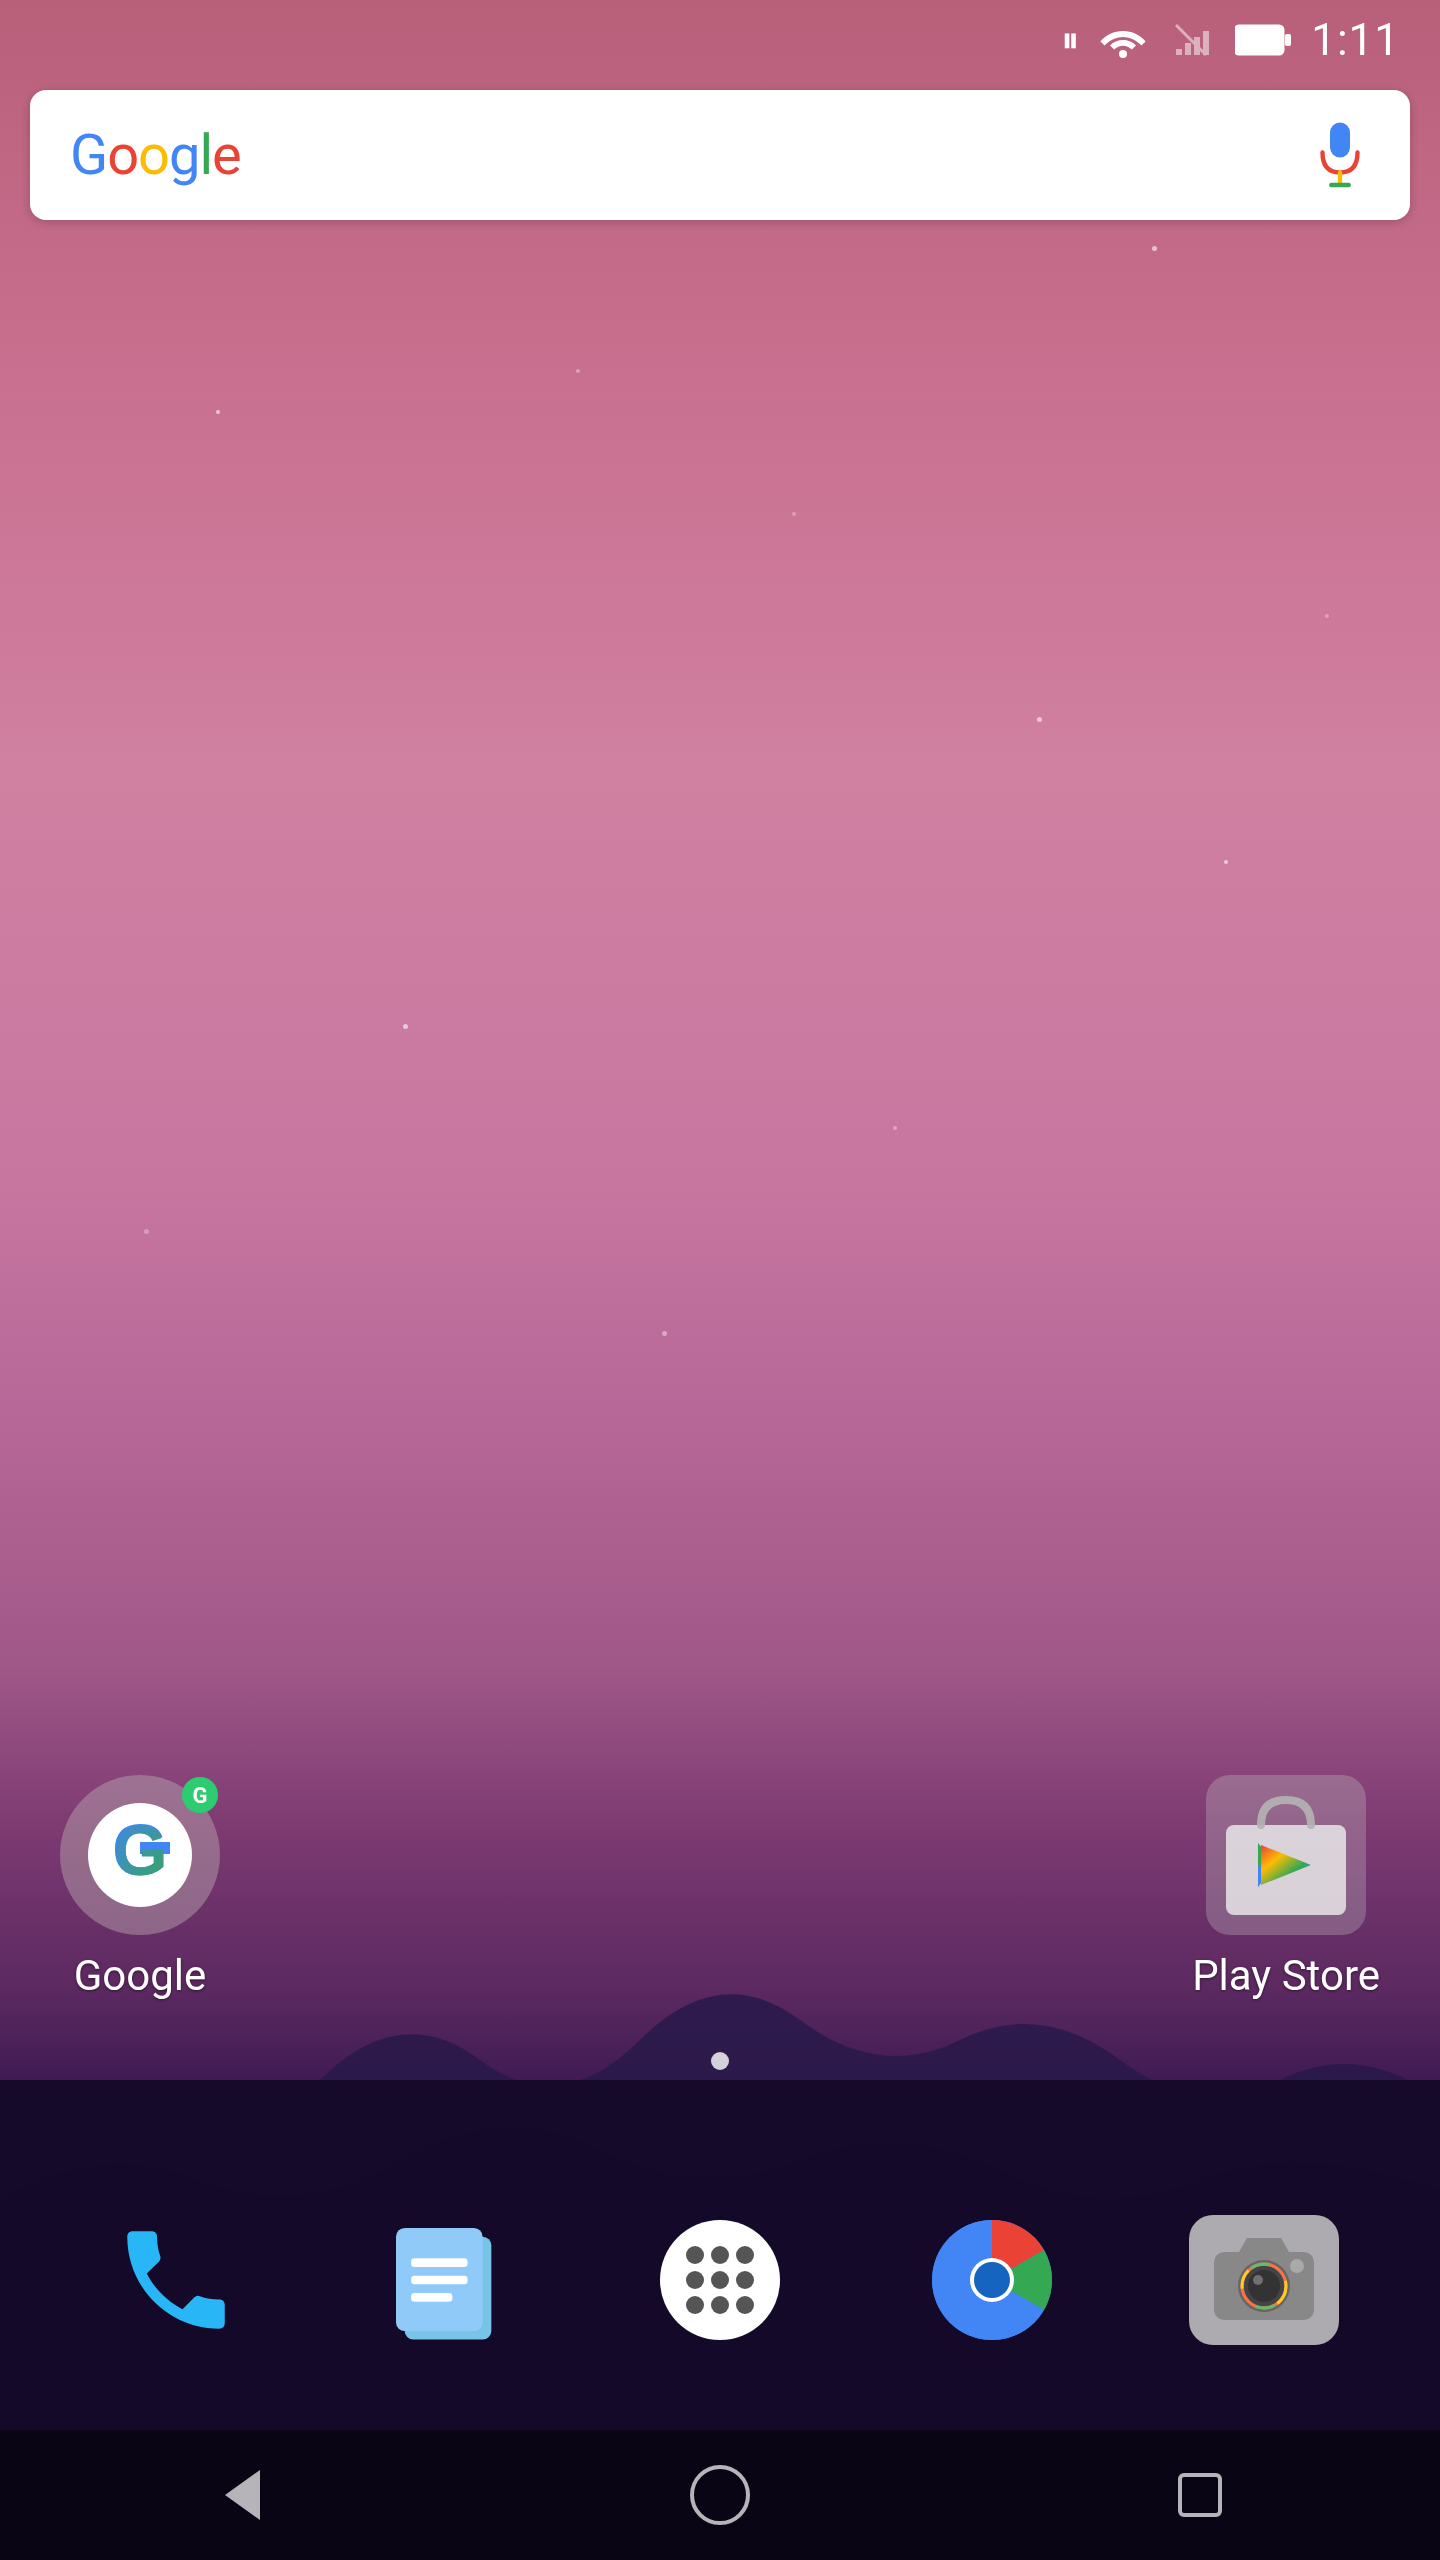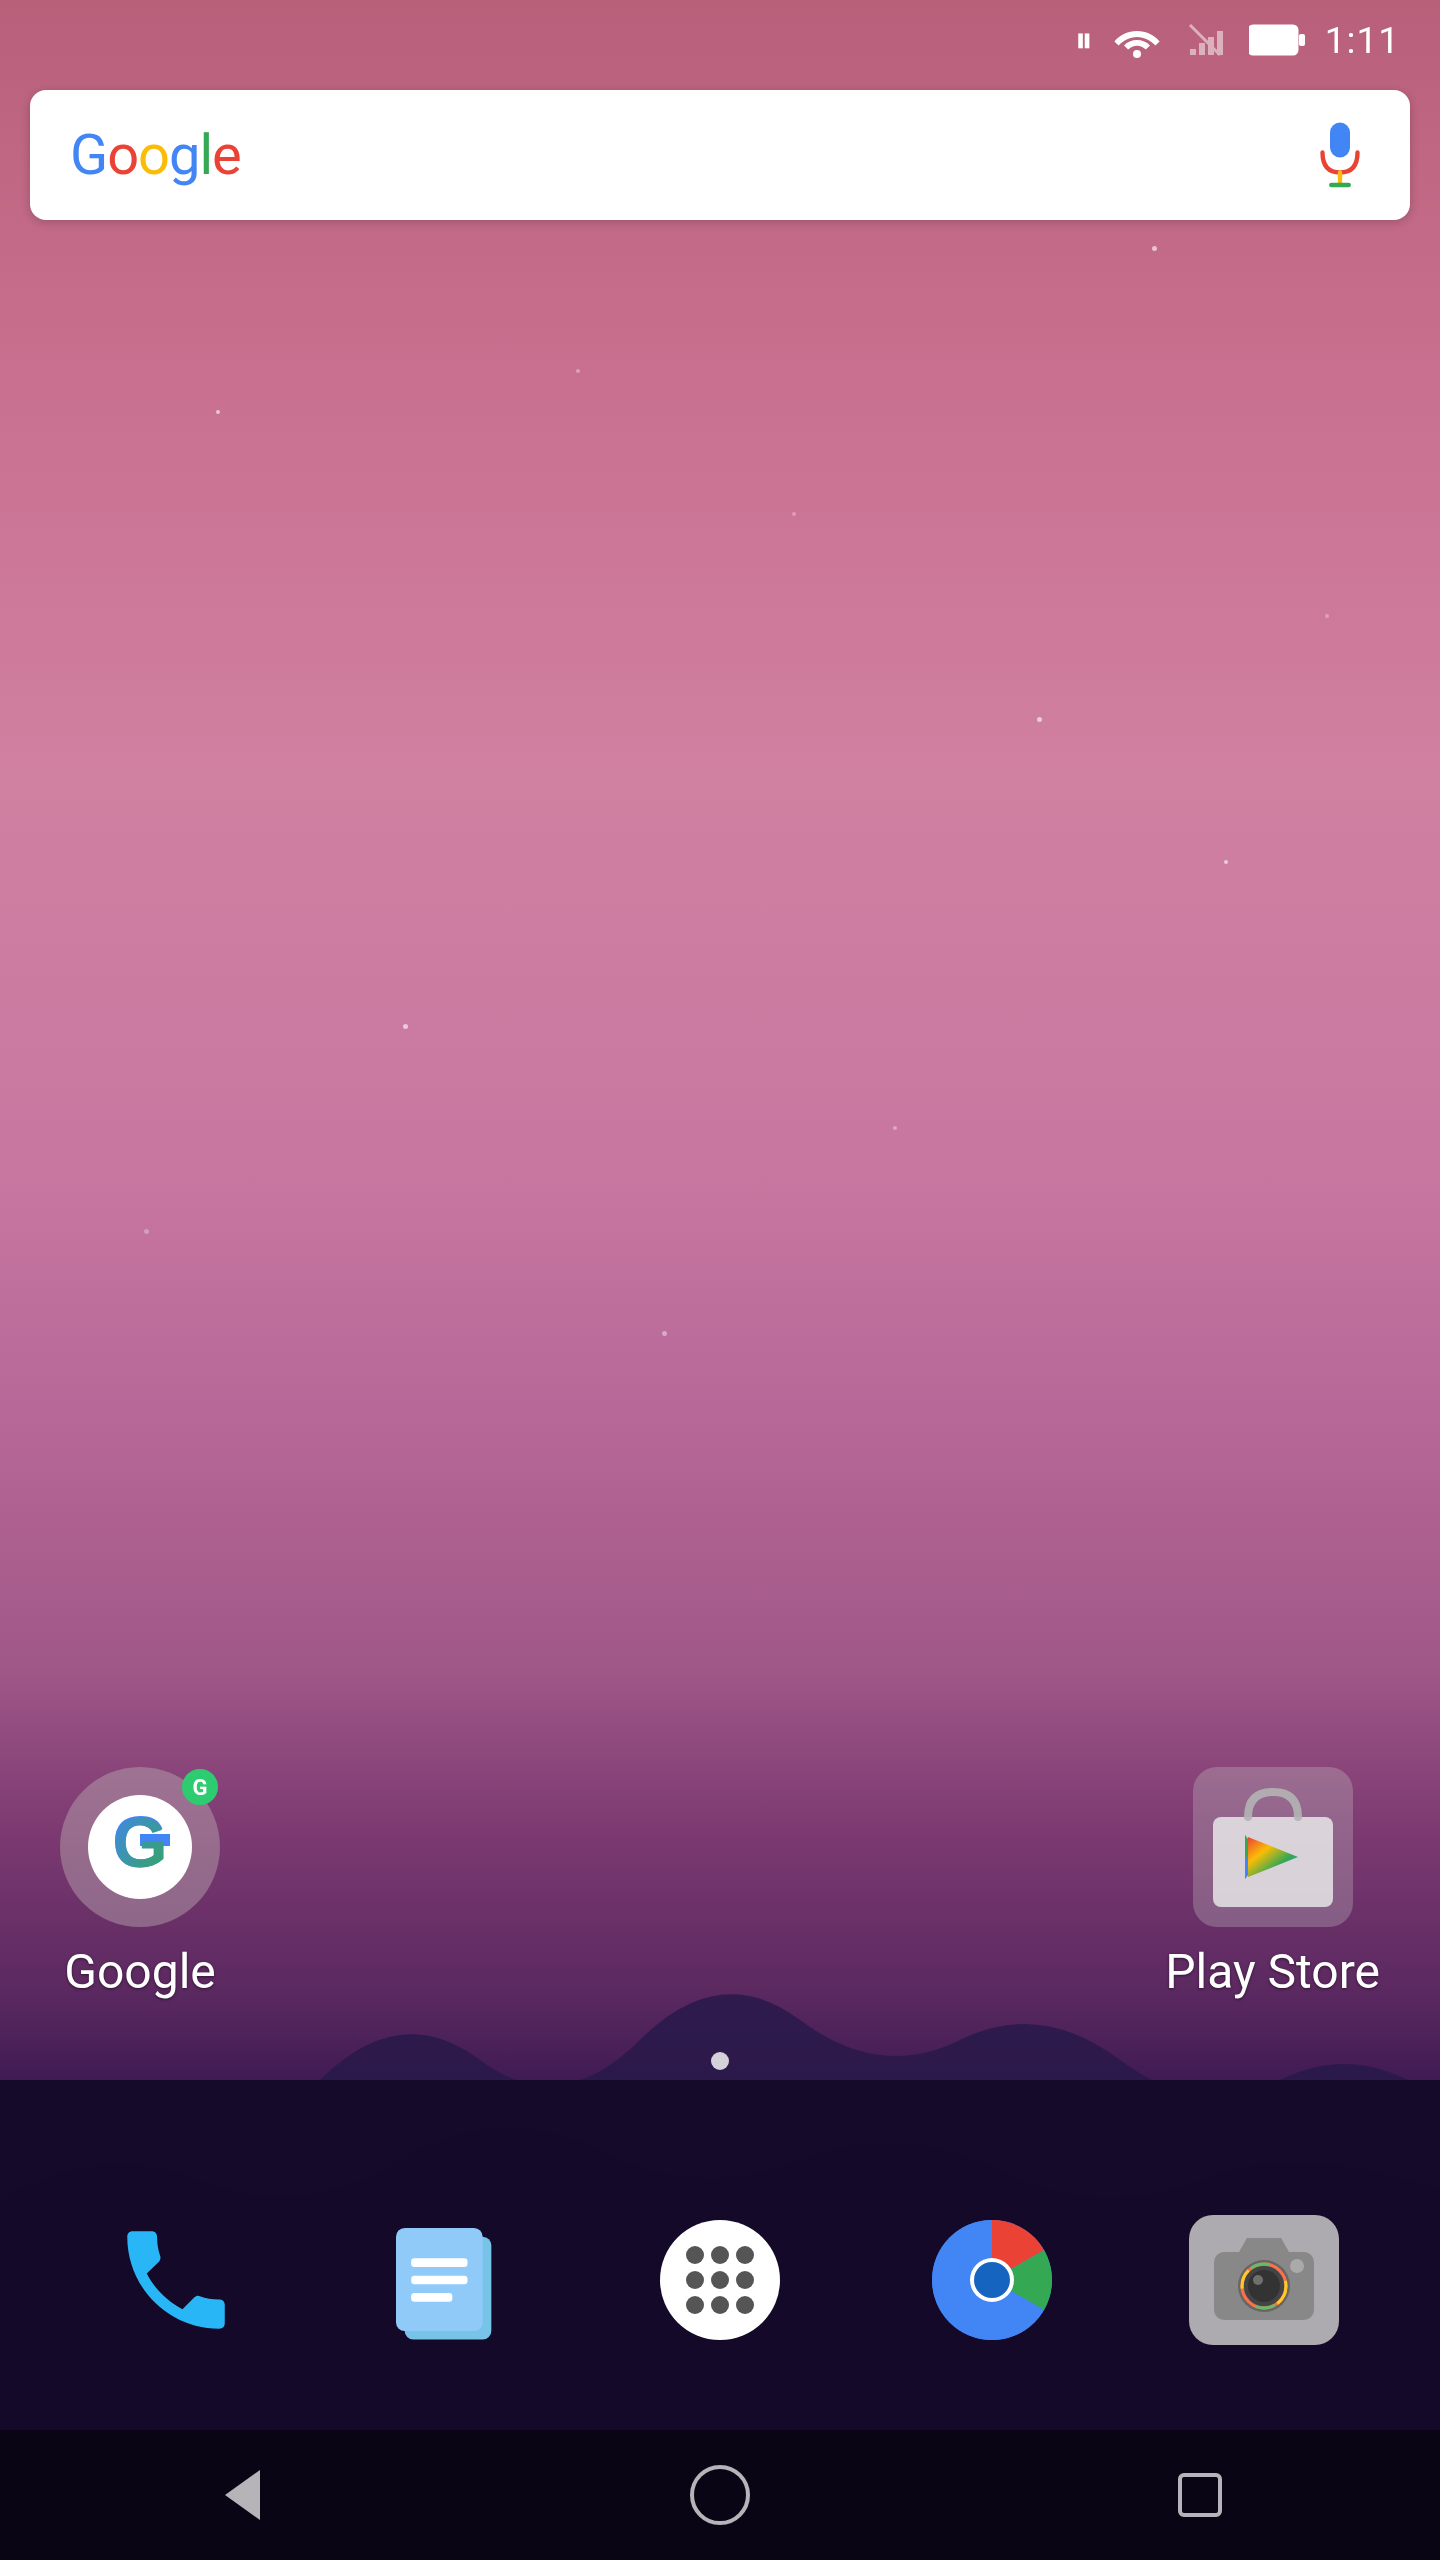--- a/index.html
+++ b/index.html
@@ -56,21 +56,21 @@
       display: flex;
       align-items: center;
       justify-content: flex-end;
       padding: 0 40px;
       gap: 20px;
       z-index: 100;
     }
 
     .status-time {
       color: white;
-      font-size: 37px;
+      font-size: 44px;
       font-weight: 400;
       letter-spacing: 1px;
     }
 
     
     .search-bar {
       position: absolute;
       top: 90px;
       left: 30px;
       right: 30px;
@@ -138,21 +138,21 @@
       height: 160px;
       border-radius: 50%;
       display: flex;
       align-items: center;
       justify-content: center;
       position: relative;
     }
 
     .app-label {
       color: white;
-      font-size: 48px;
+      font-size: 42px;
       text-shadow: 0 1px 3px rgba(0,0,0,0.5);
       font-weight: 400;
     }
 
     
     .google-app-icon {
       background: rgba(180,160,170,0.5);
       overflow: visible;
     }
 

